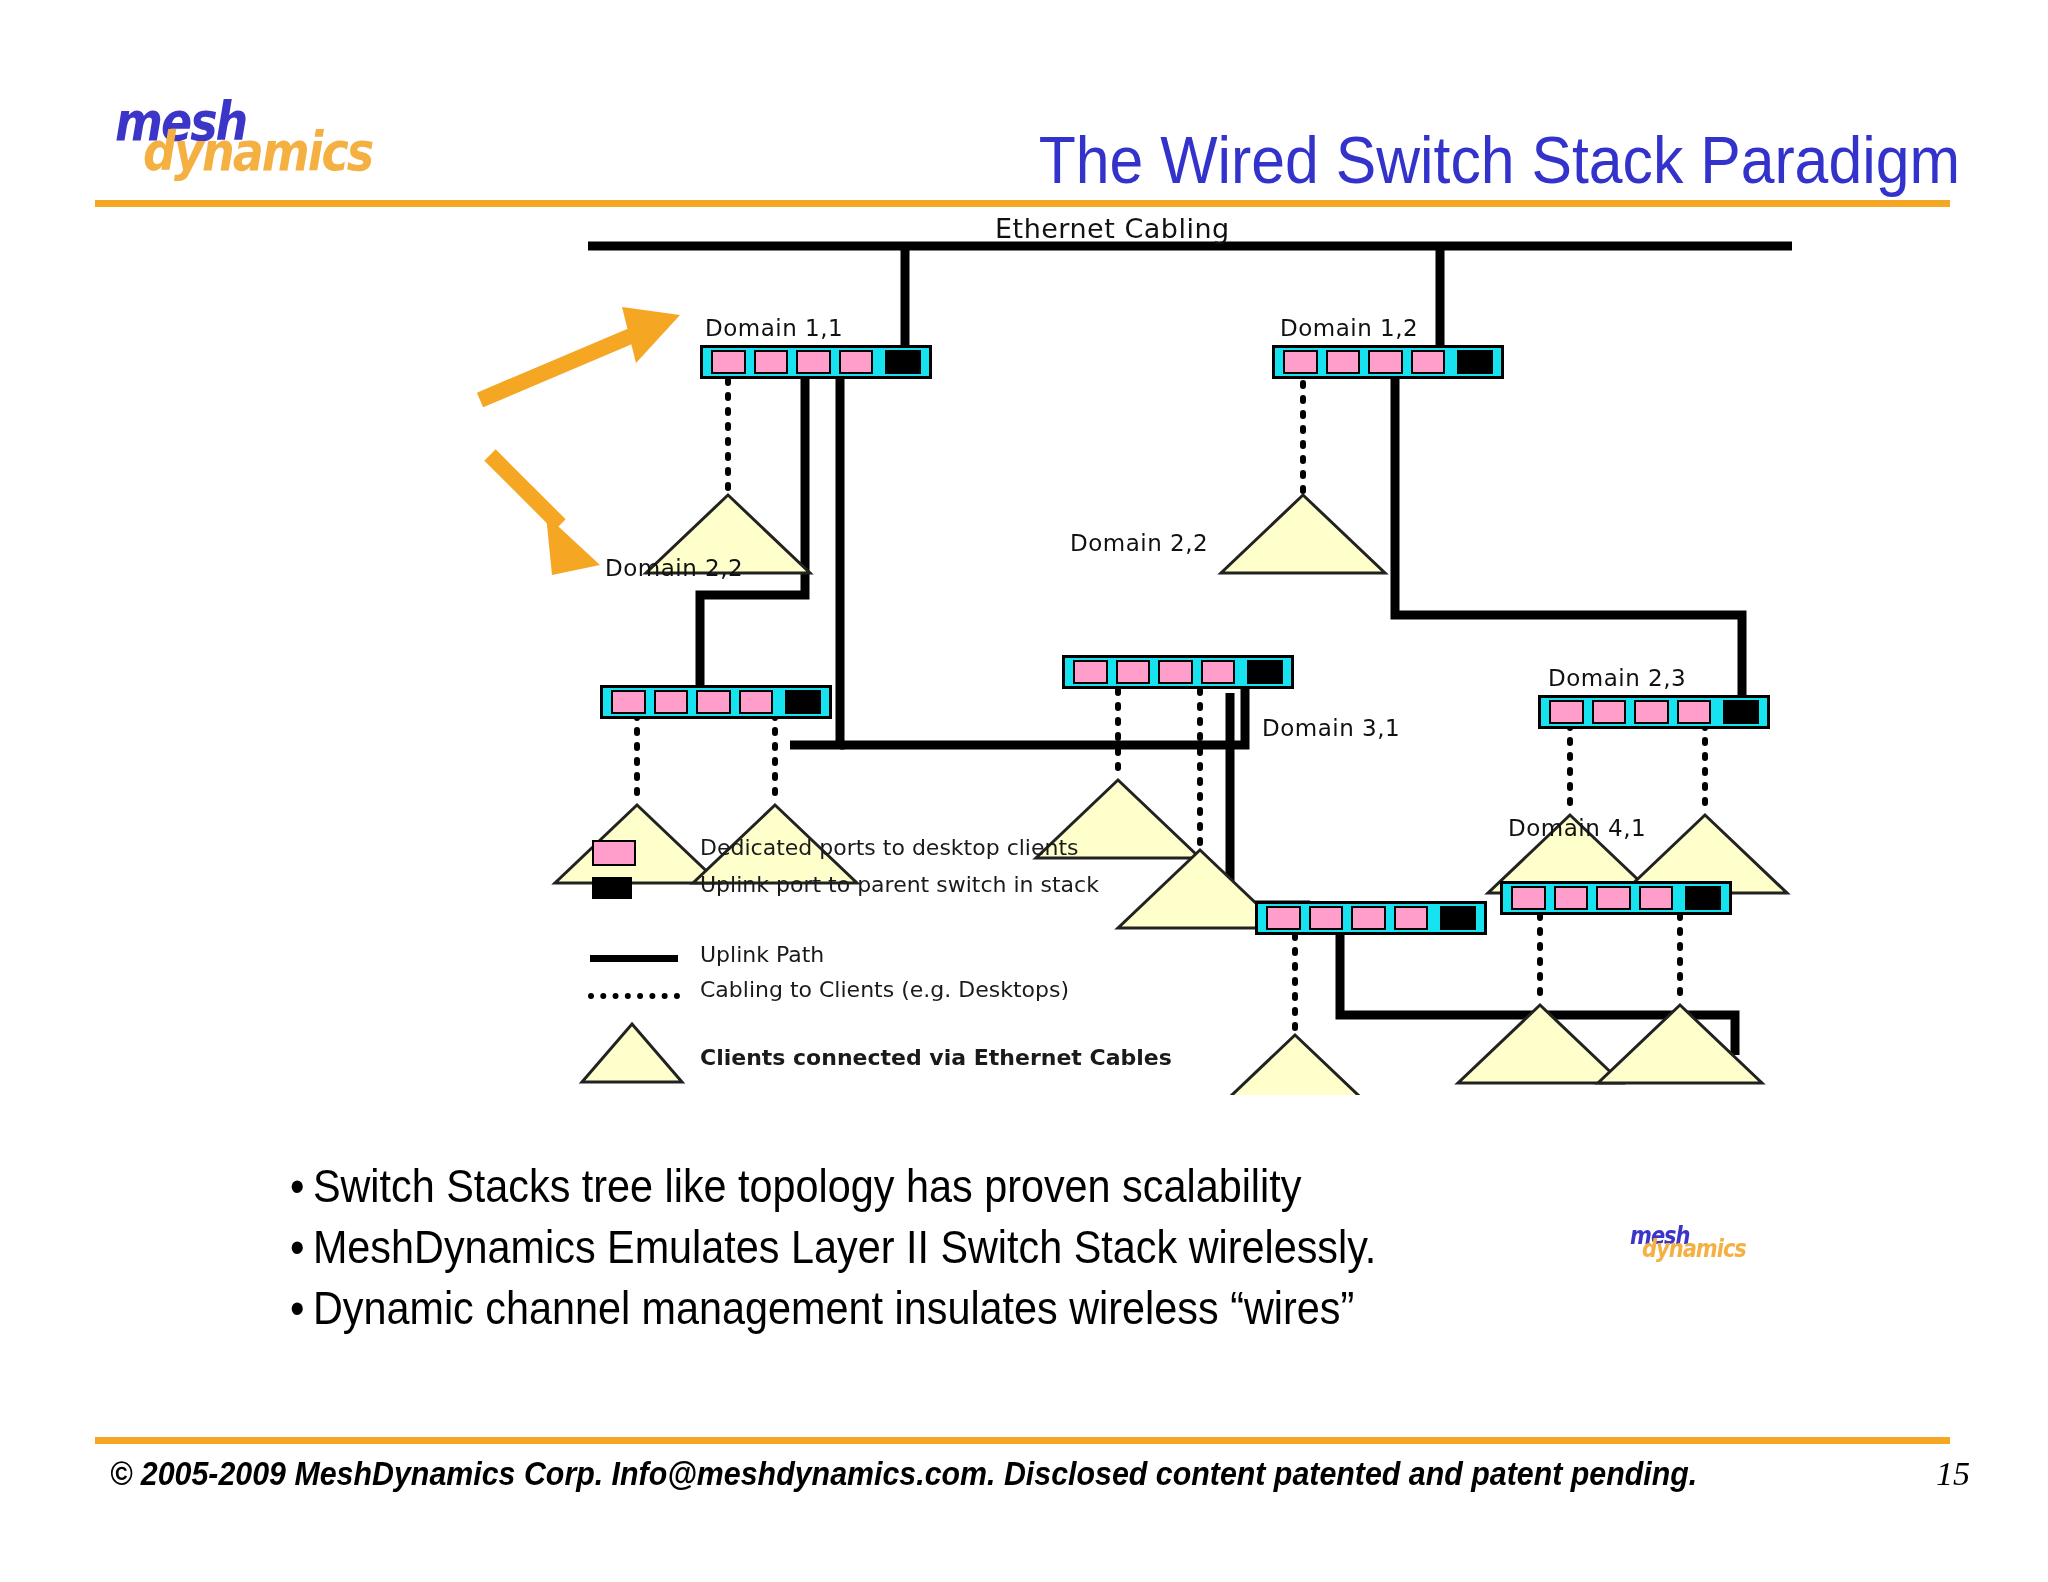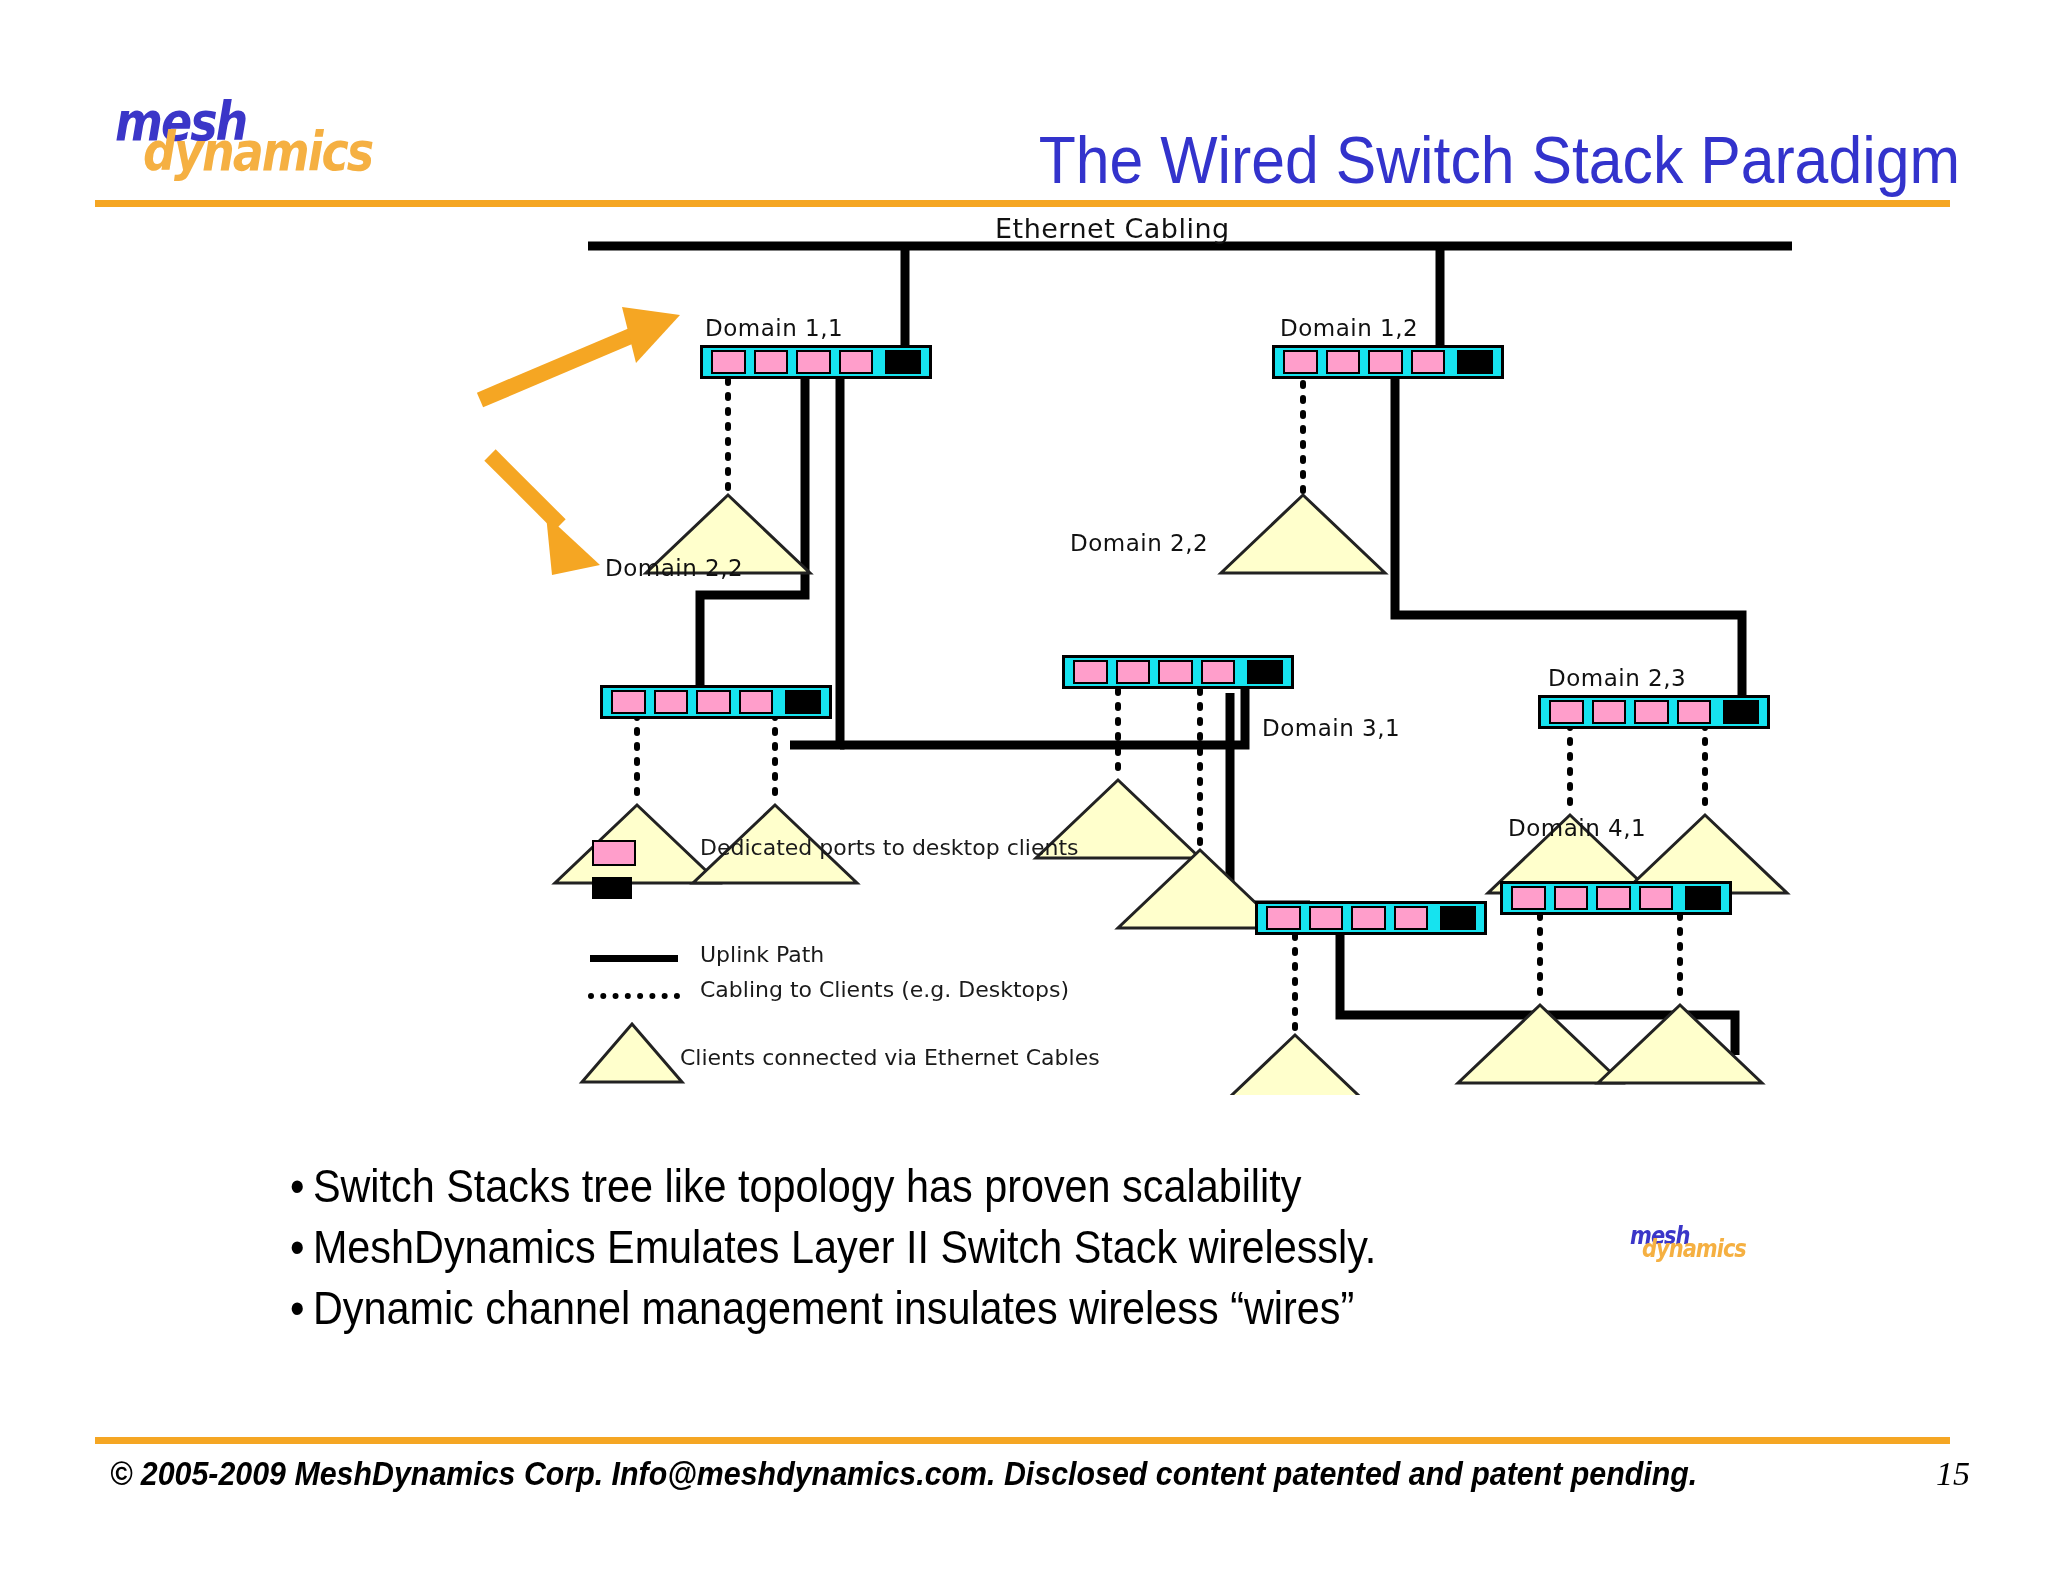--- a/index.html
+++ b/index.html
@@ -206,31 +206,32 @@
       <div class="uplink"></div>
     </div>
 
 
     <div class="legend" style="left:0;top:0;width:2048px;height:880px;">
 
       <div class="sw-pink" style="left:592px;top:625px;"></div>
       <div class="ltxt" style="left:700px;top:620px;">Dedicated ports to desktop clients</div>
 
       <div class="sw-black" style="left:592px;top:662px;"></div>
+      <div class="ltxt" style="left:700px;top:657px;">Uplink port to parent switch in stack</div>
 
       <div class="solidline" style="left:590px;top:740px;"></div>
       <div class="ltxt" style="left:700px;top:727px;">Uplink Path</div>
 
       <div class="dotline" style="left:588px;top:778px;"></div>
       <div class="ltxt" style="left:700px;top:762px;">Cabling to Clients (e.g. Desktops)</div>
 
       <svg width="120" height="70" style="position:absolute;left:570px;top:805px;">
         <polygon points="62,4 112,62 12,62" fill="#ffffcc" stroke="#222" stroke-width="3"></polygon>
       </svg>
-      <div class="ltxt" style="left:680px;top:830px;">Clients connected via Ethernet Cables</div>
+      <div class="ltxt" style="left:700px;top:830px;font-weight:bold;">Clients connected via Ethernet Cables</div>
     </div>
 
     <div class="minilogo" style="left:1630px;top:1006px;">
       <span class="m1">mesh</span>
       <span class="m2">dynamics</span>
     </div>
   </div>
 
   <div class="bullets">
     <div class="b">

